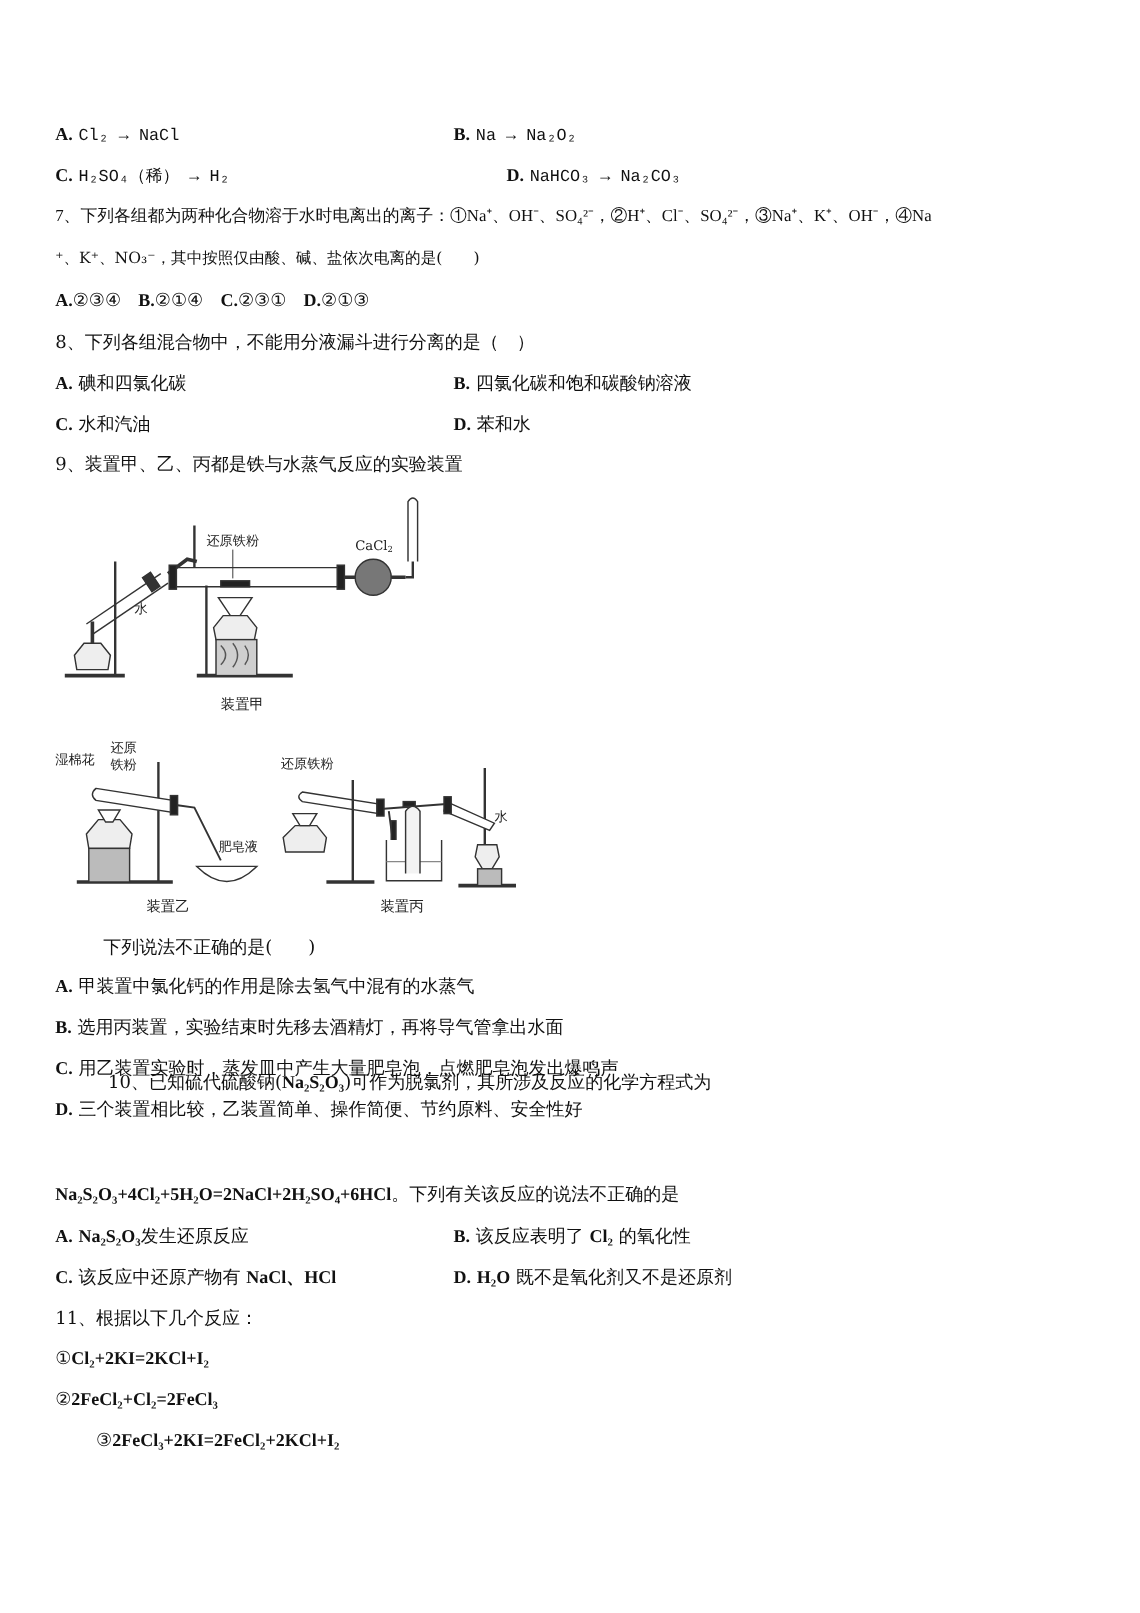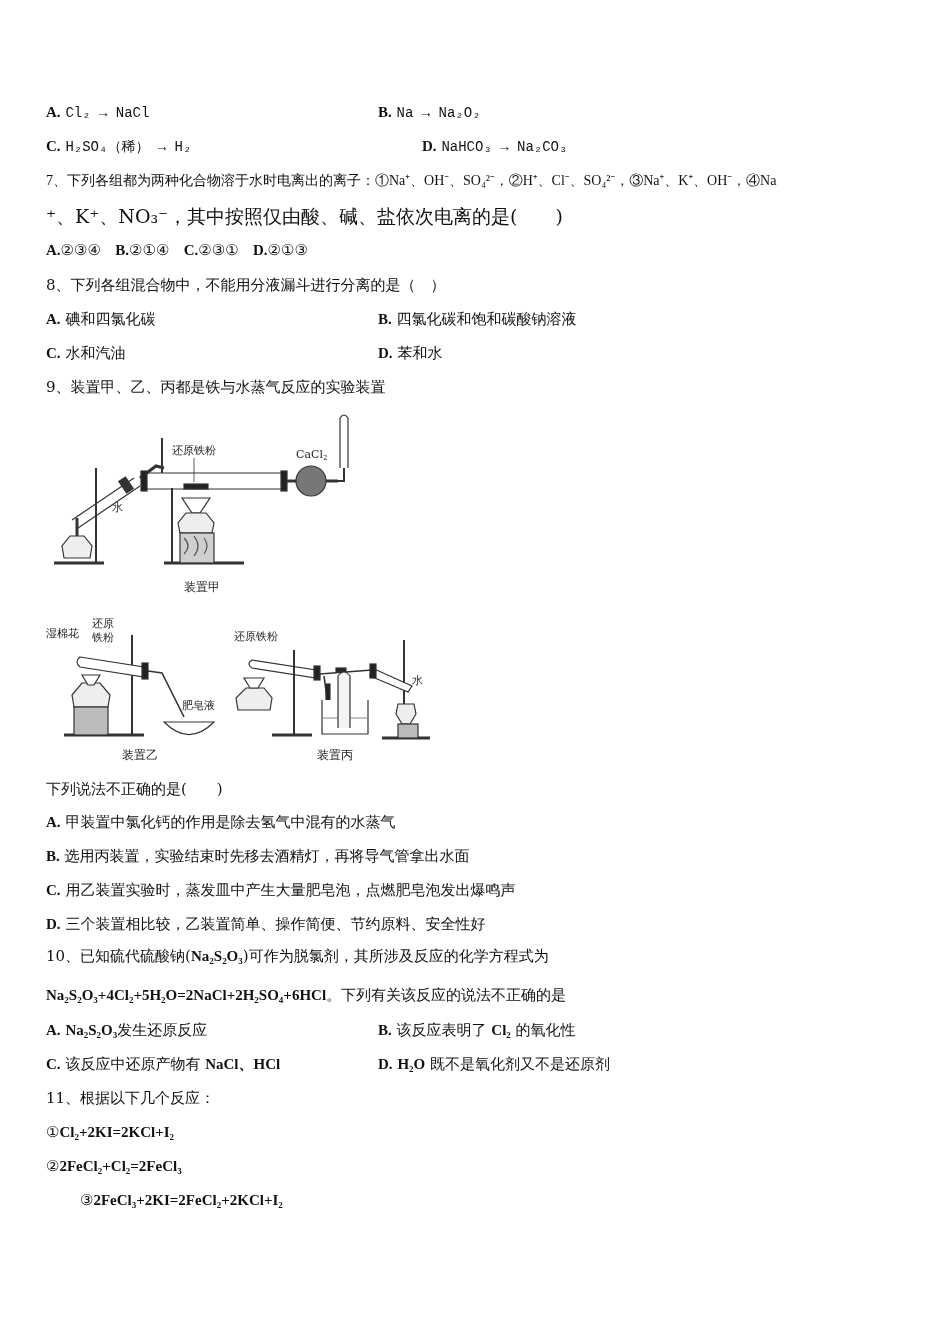--- a/index.html
+++ b/index.html
@@ -29,21 +29,21 @@
   <span class="mono">H₂SO₄（稀） → H₂</span>
 </div>
 <div class="line col2" style="top:136px;margin-left:44px;">
   <span class="opt-label">D.</span>
   <span class="mono">NaHCO₃ → Na₂CO₃</span>
 </div>
 
 <div class="line" style="top:171px; font-size:14px;font-family:Liberation Serif, serif;">
   <span>7、</span><span>下列各组都为两种化合物溶于水时电离出的离子：①Na⁺、OH⁻、SO₄²⁻，②H⁺、Cl⁻、SO₄²⁻，③Na⁺、K⁺、OH⁻，④Na</span>
 </div>
-<div class="line" style="top:206px; font-size:19px;">
+<div class="line" style="top:206px; font-size:13px;">
   <span>⁺、K⁺、NO₃⁻，其中按照仅由酸、碱、盐依次电离的是(　　)</span>
 </div>
 <div class="line" style="top:240px;">
   <span class="opt-label">A.</span><span>②③④</span>&nbsp;&nbsp;
   <span class="opt-label">B.</span><span>②①④</span>&nbsp;&nbsp;
   <span class="opt-label">C.</span><span>②③①</span>&nbsp;&nbsp;
   <span class="opt-label">D.</span><span>②①③</span>
 </div>
 
 <div class="line" style="top:275px;">
@@ -155,37 +155,37 @@
     <path d="M140 48 L180 66 L176 72 L138 56 Z" fill="#fff"></path>
     <rect x="138" y="44" width="6" height="14" fill="#222"></rect>
     <path d="M166 84 L164 94 L170 104 L178 104 L184 94 L182 84 Z" fill="#eee"></path>
     <rect x="166" y="104" width="20" height="14" fill="#bbb"></rect>
     <text x="2" y="20" font-size="11" stroke="none">还原铁粉</text>
     <text x="180" y="64" font-size="11" stroke="none">水</text>
     <text x="85" y="139" font-size="12" stroke="none">装置丙</text>
   </svg>
 </div>
 
-<div class="line" style="top:779px;">
+<div class="line" style="top:779px;margin-left:40px;">
   <span>下列说法不正确的是(　　)</span>
 </div>
 <div class="line" style="top:812px;">
   <span class="opt-label">A.</span>&nbsp;<span>甲装置中氯化钙的作用是除去氢气中混有的水蒸气</span>
 </div>
 <div class="line" style="top:846px;text-align:right;">
   <span class="opt-label">B.</span>&nbsp;<span>选用丙装置，实验结束时先移去酒精灯，再将导气管拿出水面</span>
 </div>
 <div class="line" style="top:880px;">
   <span class="opt-label">C.</span>&nbsp;<span>用乙装置实验时，蒸发皿中产生大量肥皂泡，点燃肥皂泡发出爆鸣声</span>
 </div>
 <div class="line" style="top:914px;">
   <span class="opt-label">D.</span>&nbsp;<span>三个装置相比较，乙装置简单、操作简便、节约原料、安全性好</span>
 </div>
 
-<div class="line" style="top:946px;">
+<div class="line" style="top:892px;margin-left:44px;">
   <span>10、</span><span>已知硫代硫酸钠(</span><span class="bold">Na₂S₂O₃</span><span>)可作为脱氯剂，其所涉及反应的化学方程式为</span>
 </div>
 <div class="line" style="top:985px;">
   <span class="bold">Na₂S₂O₃+4Cl₂+5H₂O=2NaCl+2H₂SO₄+6HCl</span><span>。下列有关该反应的说法不正确的是</span>
 </div>
 <div class="line" style="top:1020px;">
   <span class="opt-label">A.</span>&nbsp;<span class="bold">Na₂S₂O₃</span><span>发生还原反应</span>
 </div>
 <div class="line col2" style="top:1020px;">
   <span class="opt-label">B.</span>&nbsp;<span>该反应表明了</span> <span class="bold">Cl₂</span> <span>的氧化性</span>

